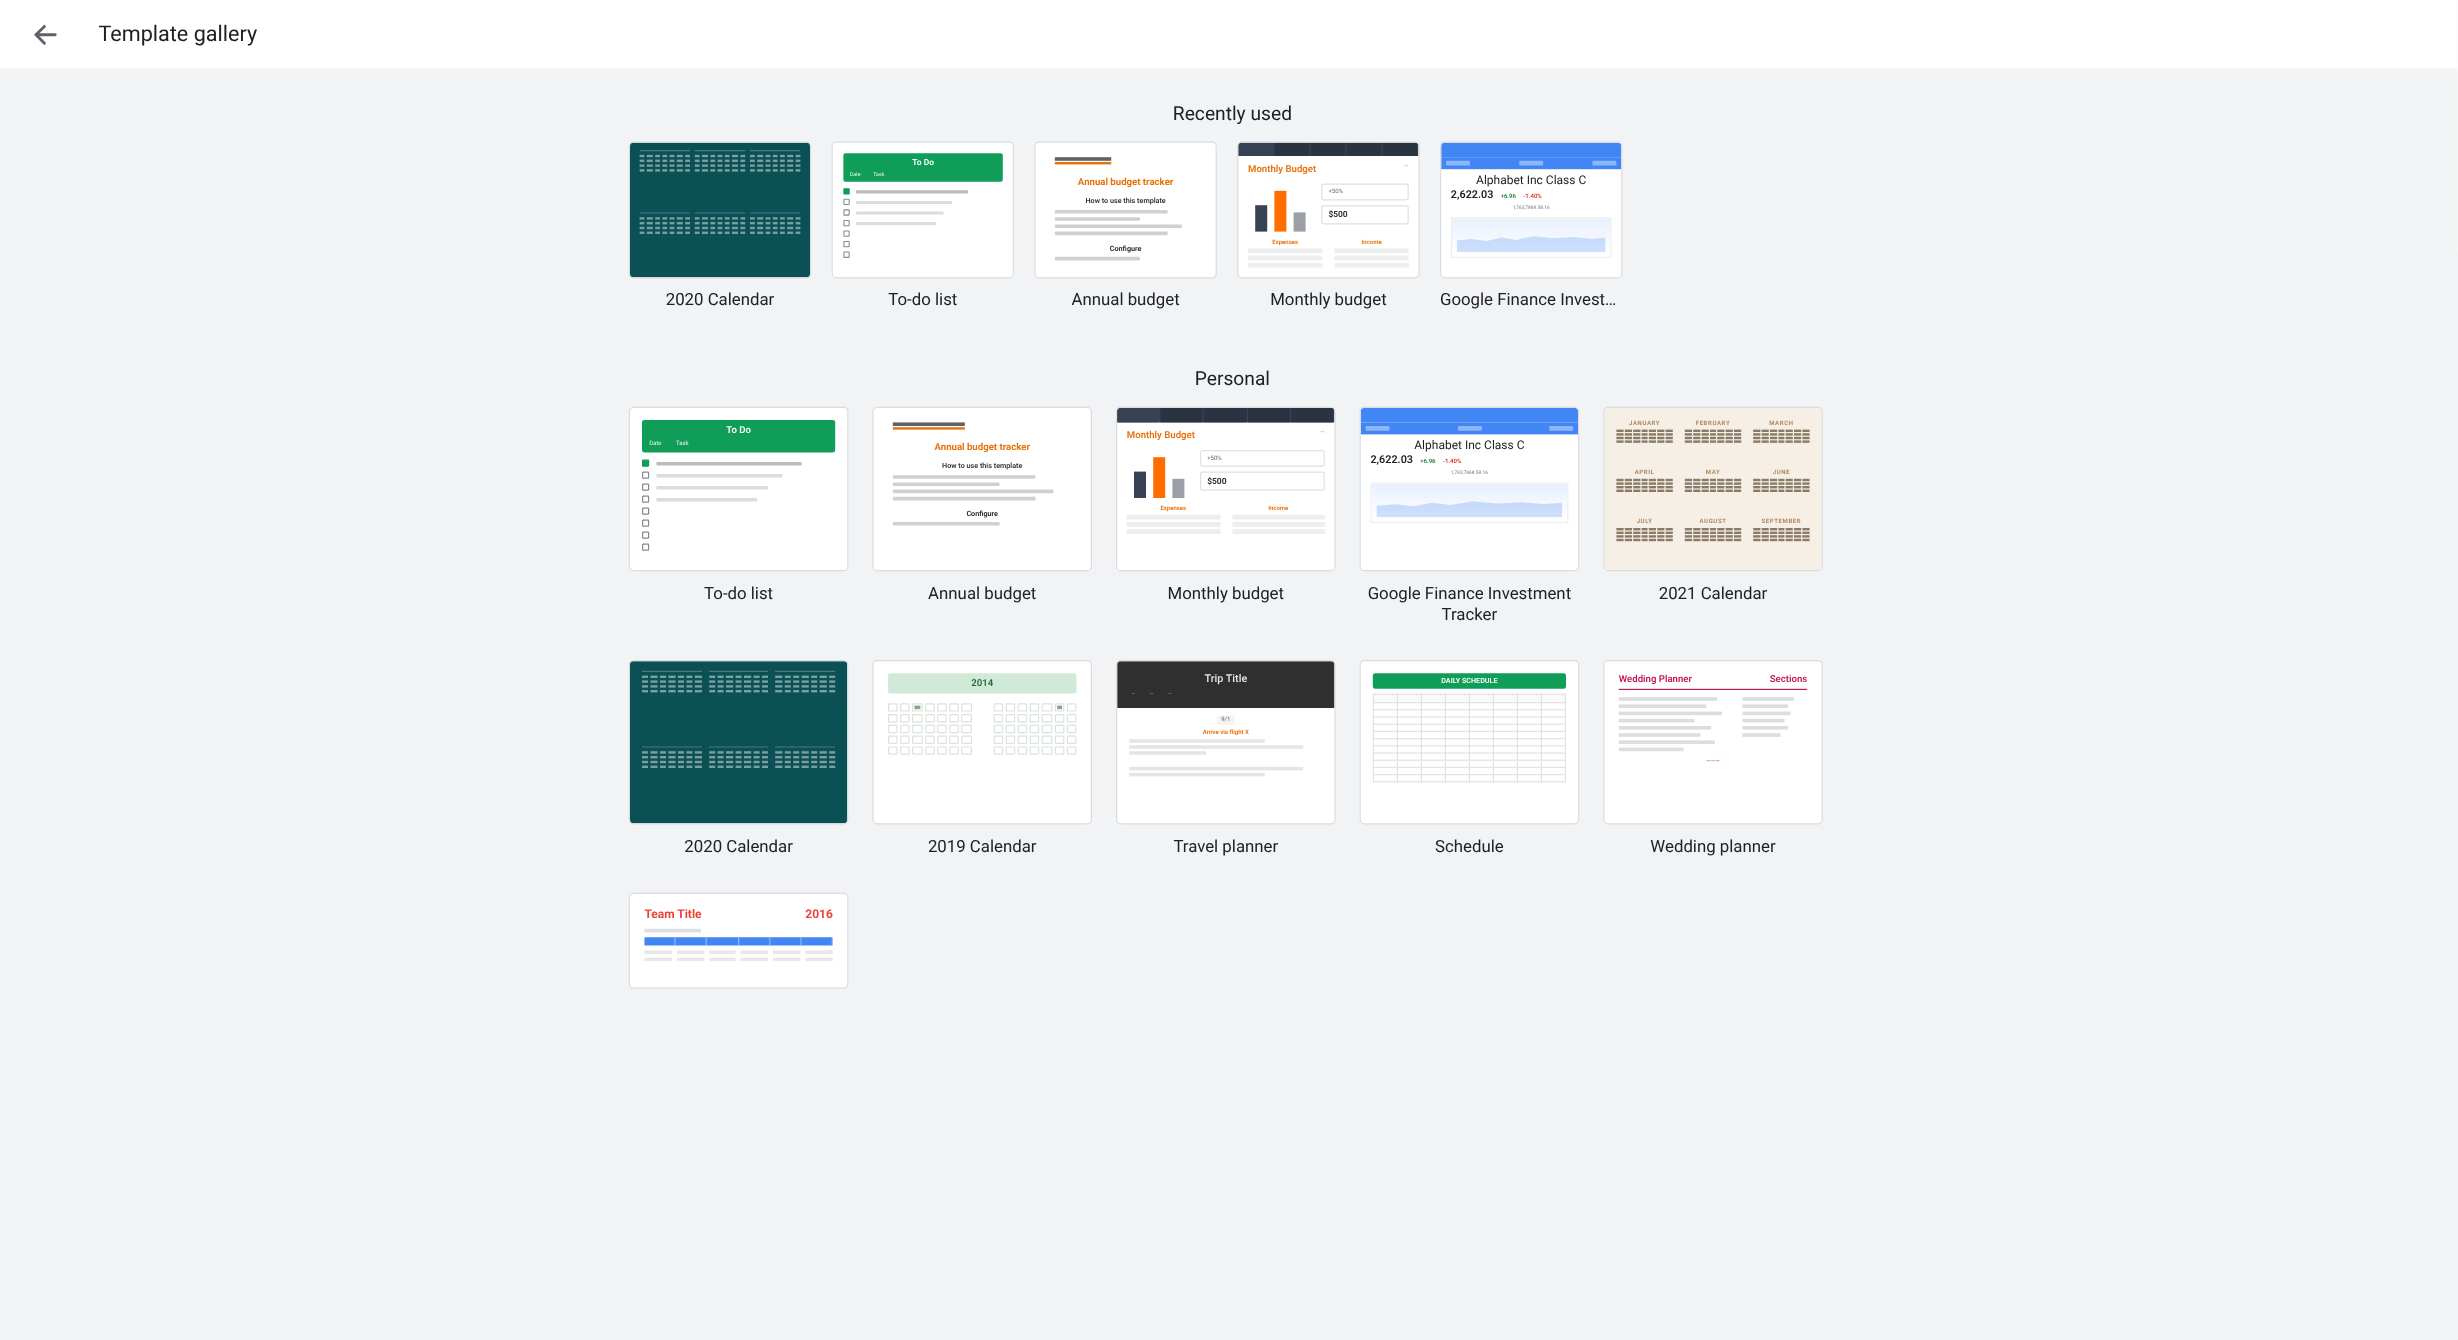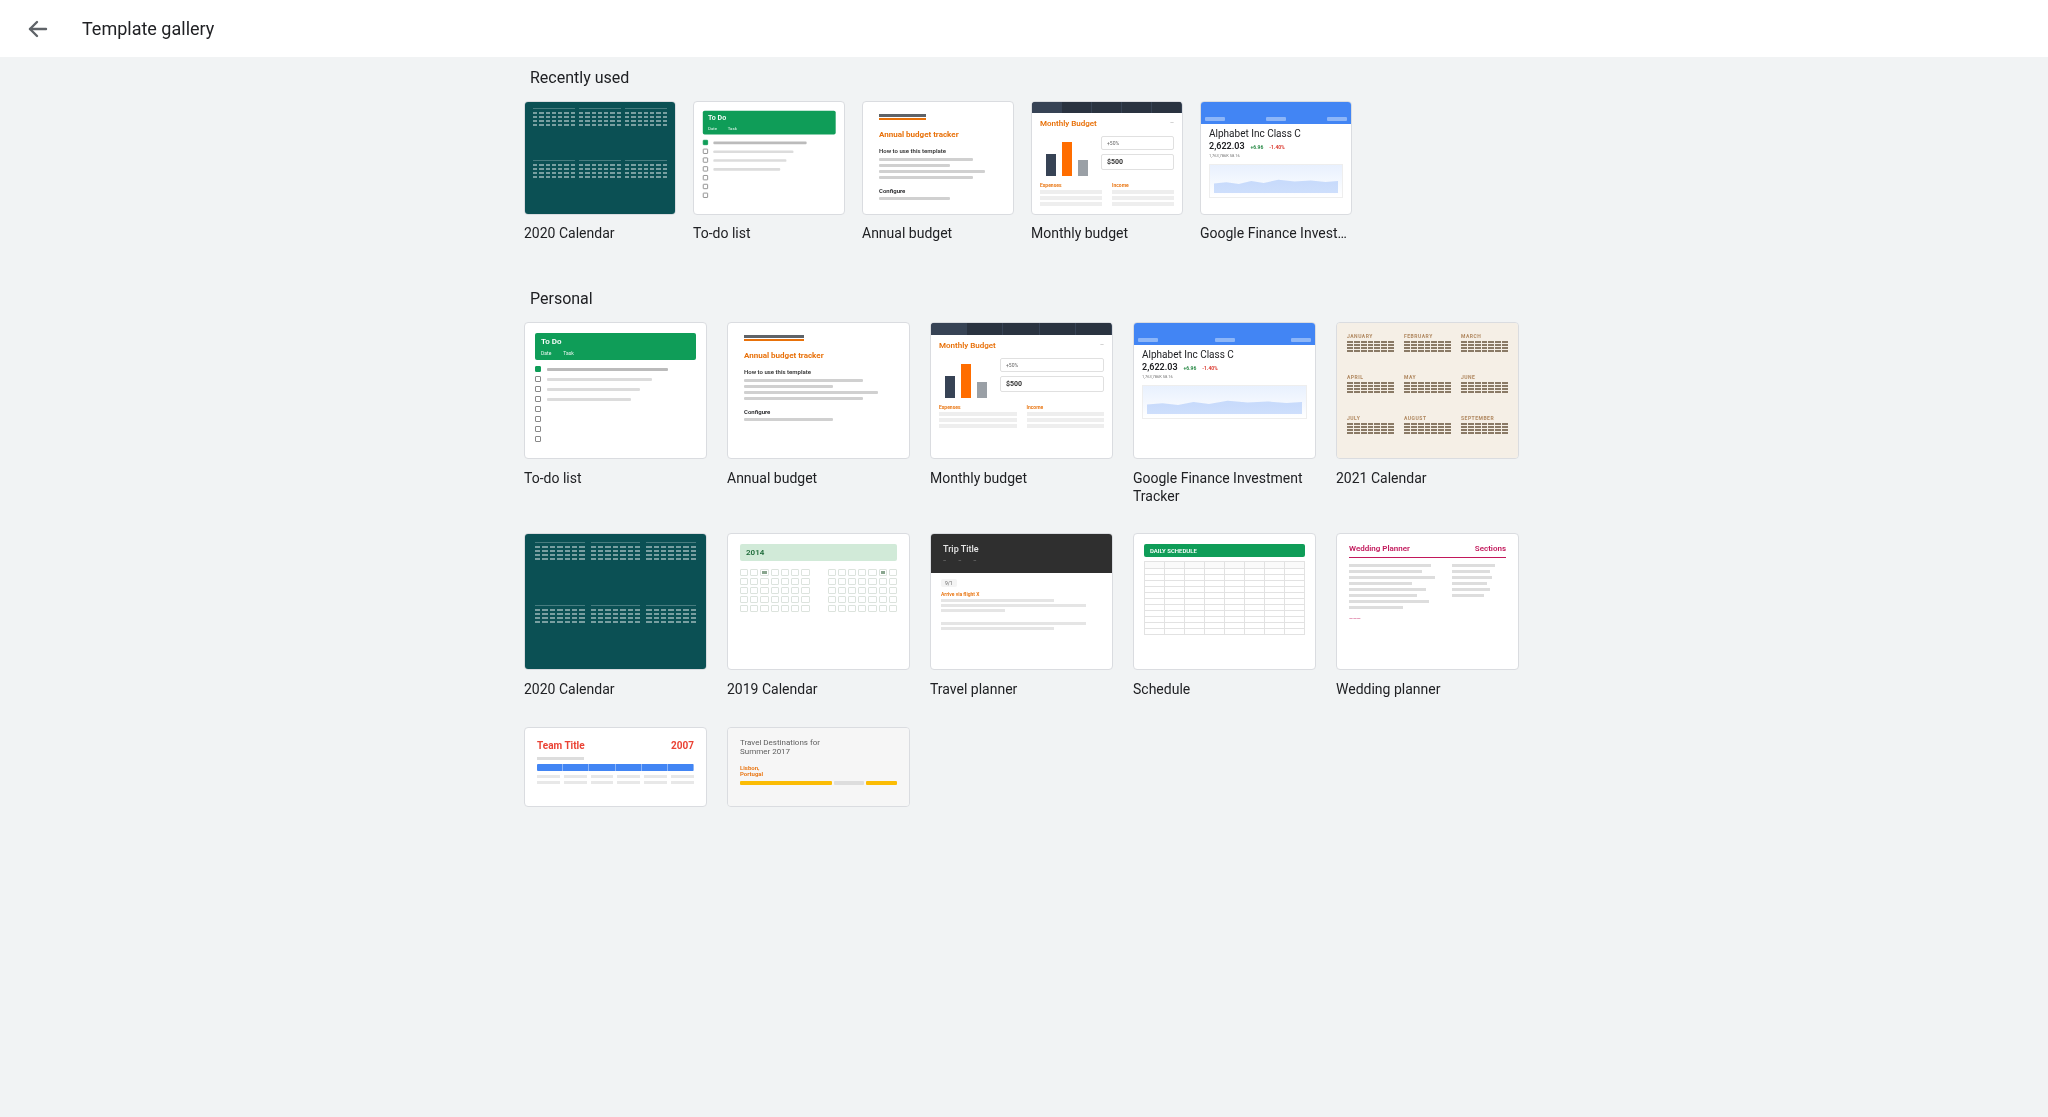--- a/index.html
+++ b/index.html
@@ -34,21 +34,22 @@
   }
   .body-area {
     background: #f1f3f4;
     height: calc(100% - 57px);
     overflow-y: auto;
     padding-bottom: 40px;
   }
   .content {
     max-width: 1000px;
     margin: 0 auto;
-    padding-top: 3px;
+    padding-top: 20px;
+    text-align: center;
   }
   .section-heading {
     font-size: 16px;
     color: #202124;
     font-weight: 400;
     margin: 8px 0 14px 6px;
   }
   
   .recent-row {
     display: flex;
@@ -1535,21 +1536,21 @@
           </div>
         </div>
         <div class="personal-label">Wedding planner</div>
       </div>
 
       <div class="personal-item">
         <div class="personal-thumb" style="height:80px;">
           <div class="roster">
             <div class="hd">
                 <span class="name">Team Title</span>
-                <span class="yr">2007</span>
+                <span class="yr">2016</span>
               </div>
             <div style="height:3px;background:#ddd;margin-bottom:4px;width:30%;"></div>
             <div class="bar">
                 <span></span>
                 <span></span>
                 <span></span>
                 <span></span>
                 <span></span>
                 <span></span>
               </div>
@@ -1568,30 +1569,16 @@
                   <span></span>
                   <span></span>
                   <span></span>
                   <span></span>
                 </div>
             </div>
           </div>
         </div>
       </div>
 
-      <div class="personal-item">
-        <div class="personal-thumb" style="height:80px;">
-          <div class="dest">
-            <h5>Travel Destinations for Summer 2017</h5>
-            <div class="city" style="white-space:pre-line;">Lisbon,
-Portugal</div>
-            <div class="bars">
-                <span class="a"></span>
-                <span class="b"></span>
-                <span class="c"></span>
-              </div>
-          </div>
-        </div>
-      </div>
 
     </div>
   </div>
 </div>
 
 </body></html>

